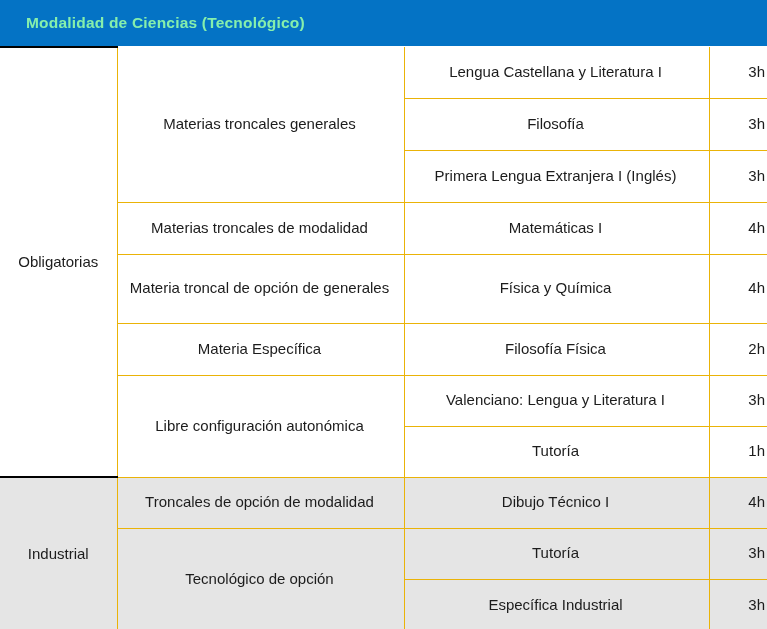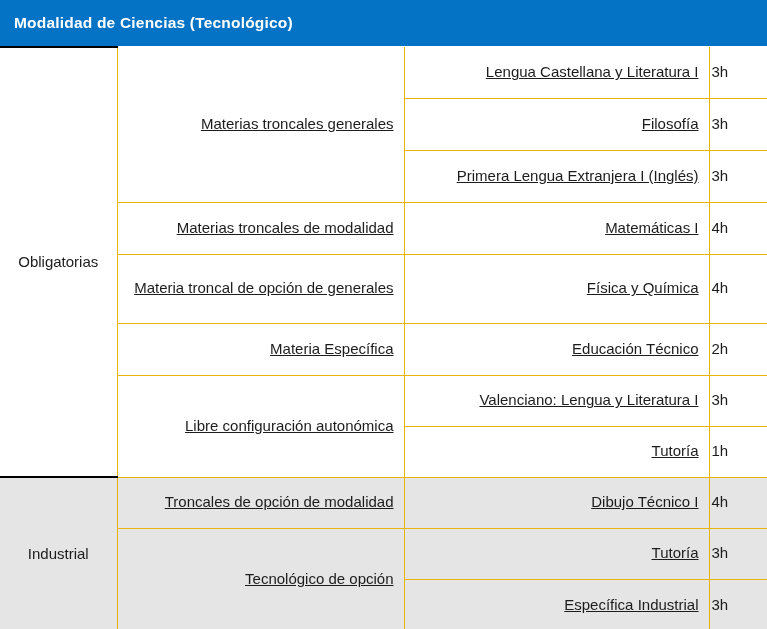--- a/index.html
+++ b/index.html
@@ -11,24 +11,25 @@
     background: #ffffff;
   }
   .title-bar {
     width: 767px; height: 46px;
     background: #0473c5;
     display: flex; align-items: center;
     box-sizing: border-box;
     padding-left: 14px;
   }
   .title-bar .title {
-    color: #ffffff;
+    color: #86efac;
     font-size: 15.5px;
     font-weight: bold;
     letter-spacing: 0.2px;
+    margin-left: 12px;
   }
   table.sched {
     border-collapse: collapse;
     table-layout: fixed;
     width: 767px;
     height: 583px;
   }
   col.c-cat { width: 117px; }
   col.c-grp { width: 287px; }
   col.c-sub { width: 305px; }
@@ -43,27 +44,26 @@
     overflow: hidden;
   }
   td.cat {
     border-left: none;
     border-top: 2px solid #000000;
     border-bottom: none;
     text-align: center;
     padding: 2px 4px;
   }
   td.grp, td.sub {
-    text-align: right;
+    text-align: center;
     padding: 2px 10px 2px 8px;
-    text-decoration: underline;
   }
   td.hrs {
     border-right: none;
-    text-align: left;
+    text-align: right;
     padding: 2px 2px;
   }
   tr.first-row td.grp,
   tr.first-row td.sub,
   tr.first-row td.hrs { border-top: none; }
   tr.last-row td { border-bottom: none; }
   tr.opt td { background: #e5e5e5; }
 </style>
 </head>
 <body>
@@ -101,21 +101,21 @@
         <td class="sub">Matemáticas I</td>
         <td class="hrs">4h</td>
       </tr>
       <tr style="height:69px">
         <td class="grp">Materia troncal de opción de generales</td>
         <td class="sub">Física y Química</td>
         <td class="hrs">4h</td>
       </tr>
       <tr style="height:52px">
         <td class="grp">Materia Específica</td>
-        <td class="sub">Educación Técnico</td>
+        <td class="sub">Filosofía Física</td>
         <td class="hrs">2h</td>
       </tr>
       <tr style="height:51px">
         <td class="grp" rowspan="2">Libre configuración autonómica</td>
         <td class="sub">Valenciano: Lengua y Literatura I</td>
         <td class="hrs">3h</td>
       </tr>
       <tr style="height:51px">
         <td class="sub">Tutoría</td>
         <td class="hrs">1h</td>

